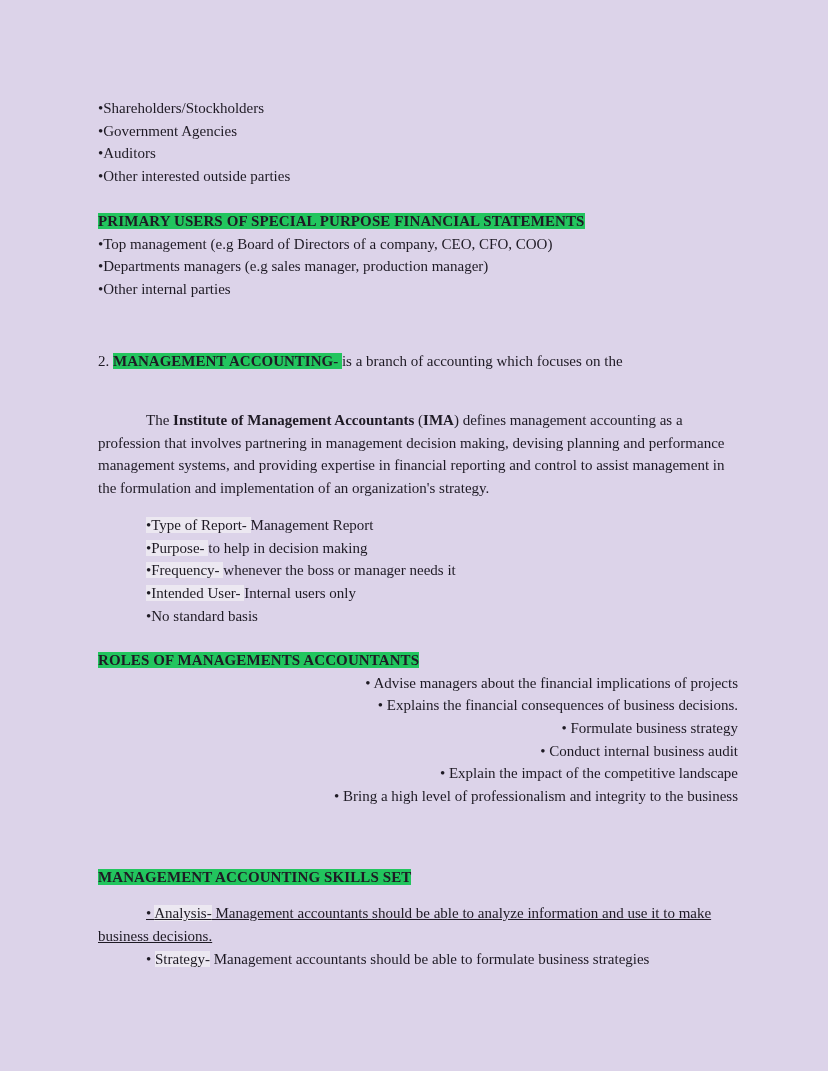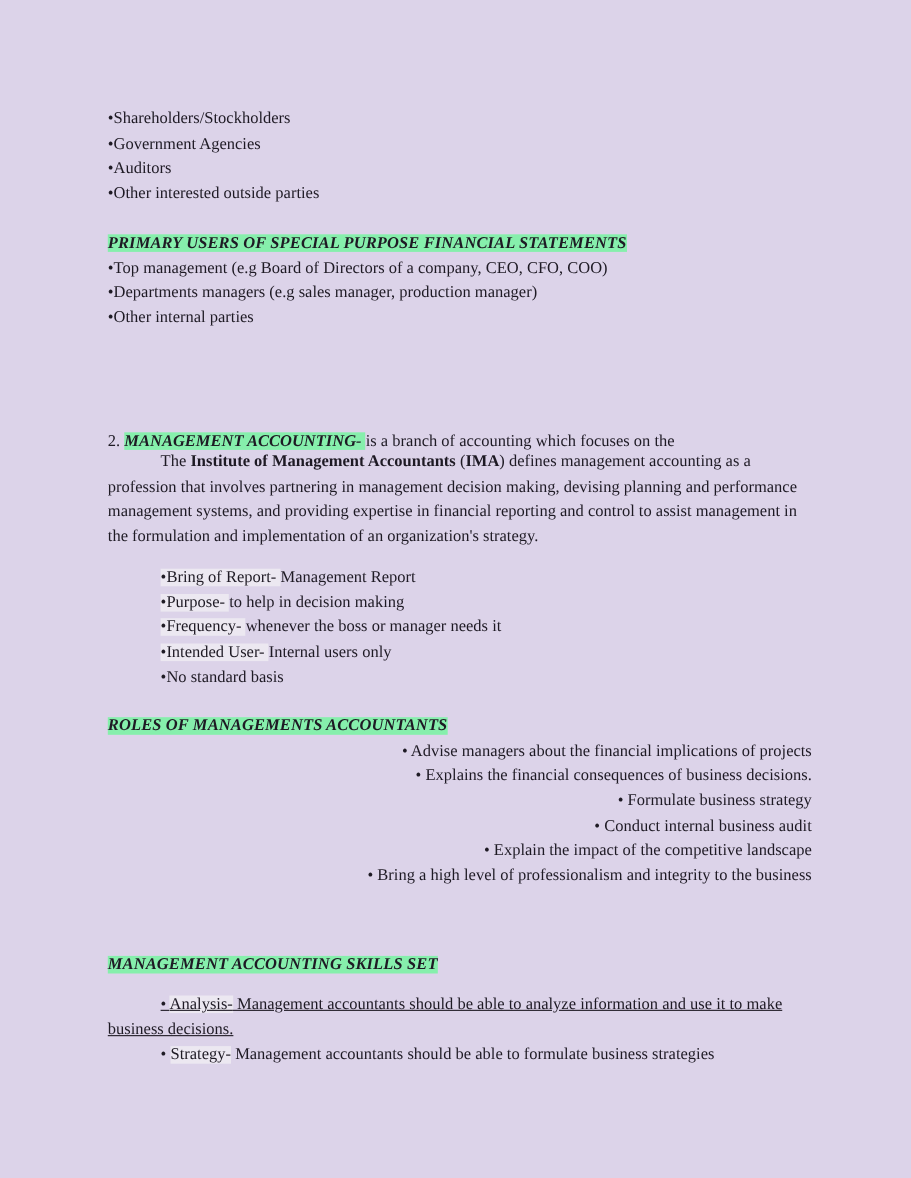--- a/index.html
+++ b/index.html
@@ -6,21 +6,21 @@
   body {
     width: 828px; height: 1071px; overflow: hidden;
     background: #dcd3e9;
     font-family: "Liberation Serif", "DejaVu Serif", serif;
     color: #1e1a24;
     font-size: 15px;
     position: relative;
   }
   .page { position: absolute; left: 98px; top: 97px; width: 640px; }
   .line { height: 22.7px; line-height: 22.7px; white-space: nowrap; }
-  .hl { background: #86efac; font-style: italic; }
+  .hl { background: #22c55e; }
   .hl-soft { background: #ece8f1; }
   .heading { font-weight: bold; letter-spacing: 0.1px; }
   .bold { font-weight: bold; }
   .indent-1 { padding-left: 48px; }
   .indent-2 { padding-left: 18px; text-align: right; }
   .indent-para { text-indent: 48px; }
   .para { line-height: 22.7px; }
   .abs { position: absolute; left: 0; width: 640px; }
 </style>
 </head>
@@ -35,32 +35,32 @@
     <div class="line">•Other interested outside parties</div>
   </div>
 
   <div class="abs" style="top:113px;">
     <div class="line"><span class="hl heading">PRIMARY USERS OF SPECIAL PURPOSE FINANCIAL STATEMENTS</span></div>
     <div class="line">•Top management (e.g Board of Directors of a company, CEO, CFO, COO)</div>
     <div class="line">•Departments managers (e.g sales manager, production manager)</div>
     <div class="line">•Other internal parties</div>
   </div>
 
-  <div class="abs" style="top:253px;margin-top:40px;">
+  <div class="abs" style="top:253px;">
     <div class="line">
       <span>2. </span><span class="hl bold">MANAGEMENT ACCOUNTING- </span><span> is a branch of accounting which focuses on the</span>
     </div>
   </div>
 
   <div class="abs para indent-para" style="top:312px; white-space: normal; width: 636px;">
     <span>The </span><span class="bold">Institute of Management Accountants</span><span> (</span><span class="bold">IMA</span><span>) defines management accounting as a profession that involves partnering in management decision making, devising planning and performance management systems, and providing expertise in financial reporting and control to assist management in the formulation and implementation of an organization's strategy.</span>
   </div>
 
   <div class="abs" style="top:417px;">
-    <div class="line indent-1"><span class="hl-soft">•Bring of Report- </span><span>Management Report</span></div>
+    <div class="line indent-1"><span class="hl-soft">•Type of Report- </span><span>Management Report</span></div>
     <div class="line indent-1"><span class="hl-soft">•Purpose- </span><span>to help in decision making</span></div>
     <div class="line indent-1"><span class="hl-soft">•Frequency- </span><span>whenever the boss or manager needs it</span></div>
     <div class="line indent-1"><span class="hl-soft">•Intended User- </span><span>Internal users only</span></div>
     <div class="line indent-1"><span>•No standard basis</span></div>
   </div>
 
   <div class="abs" style="top:552px;">
     <div class="line"><span class="hl heading">ROLES OF MANAGEMENTS ACCOUNTANTS</span></div>
     <div class="line indent-2">• Advise managers about the financial implications of projects</div>
     <div class="line indent-2">• Explains the financial consequences of business decisions.</div>

